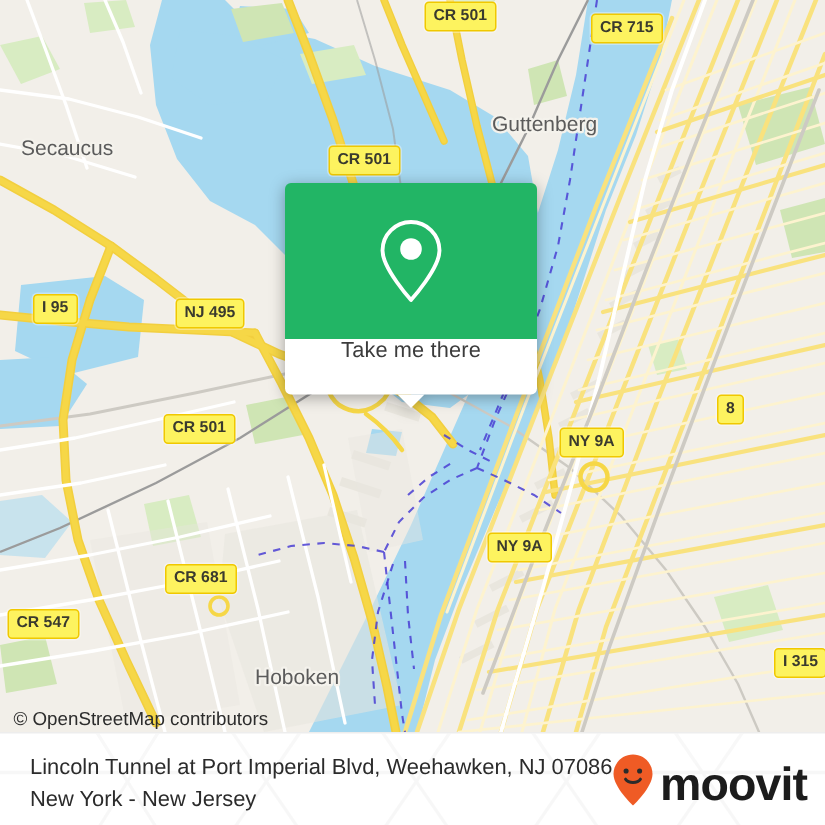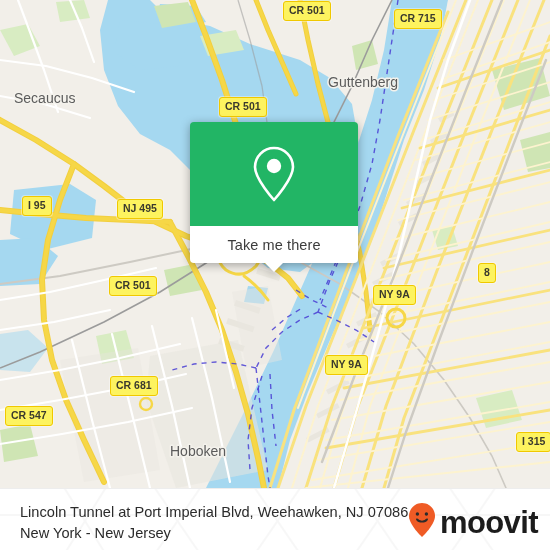--- a/index.html
+++ b/index.html
@@ -62,21 +62,21 @@
   #popup {
     position:absolute; left:190px; top:122px; width:168px;
     filter:drop-shadow(0 2px 5px rgba(0,0,0,.33));
   }
   #popup .head {
     background:#22b565; height:104px; border-radius:4px 4px 0 0;
     display:flex; align-items:center; justify-content:center;
   }
   #popup .foot {
     background:#fff; height:37px; border-radius:0 0 4px 4px;
-    display:flex; align-items:center; justify-content:center;
+    display:flex; align-items:flex-start; justify-content:center;
     color:#3c3c3c; font-size:14.5px; letter-spacing:.1px;
   }
   #popup .tail {
     position:absolute; left:50%; margin-left:-9px; bottom:-9px;
     width:0; height:0;
     border-left:9px solid transparent;
     border-right:9px solid transparent;
     border-top:9px solid #fff;
   }
 
@@ -369,20 +369,21 @@
           <path d="M23 3 C12.5 3 4 11.5 4 22 C4 34 23 55 23 55 C23 55 42 34 42 22 C42 11.5 33.5 3 23 3 Z" fill="none" stroke="#ffffff" stroke-width="2.6" stroke-linejoin="round"></path>
           <circle cx="23" cy="21" r="7.2" fill="#ffffff"></circle>
         </svg>
       </div>
       <div class="foot">
         <span>Take me there</span>
       </div>
       <div class="tail"></div>
     </div>
 
+    <div id="attrib">© OpenStreetMap contributors</div>
   </div>
 
   <div id="footer">
     <svg class="wm" width="550" height="80" viewBox="0 0 550 80">
       <g stroke="#f1f1f1" stroke-width="2.2" fill="none">
         <path d="M60,0 L110,80"></path>
           <path d="M110,0 L60,80"></path>
         <path d="M150,0 L205,80"></path>
           <path d="M205,0 L150,80"></path>
         <path d="M250,0 L305,80"></path>

